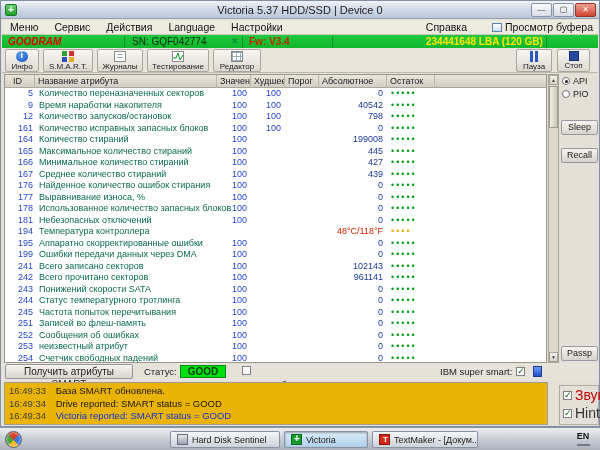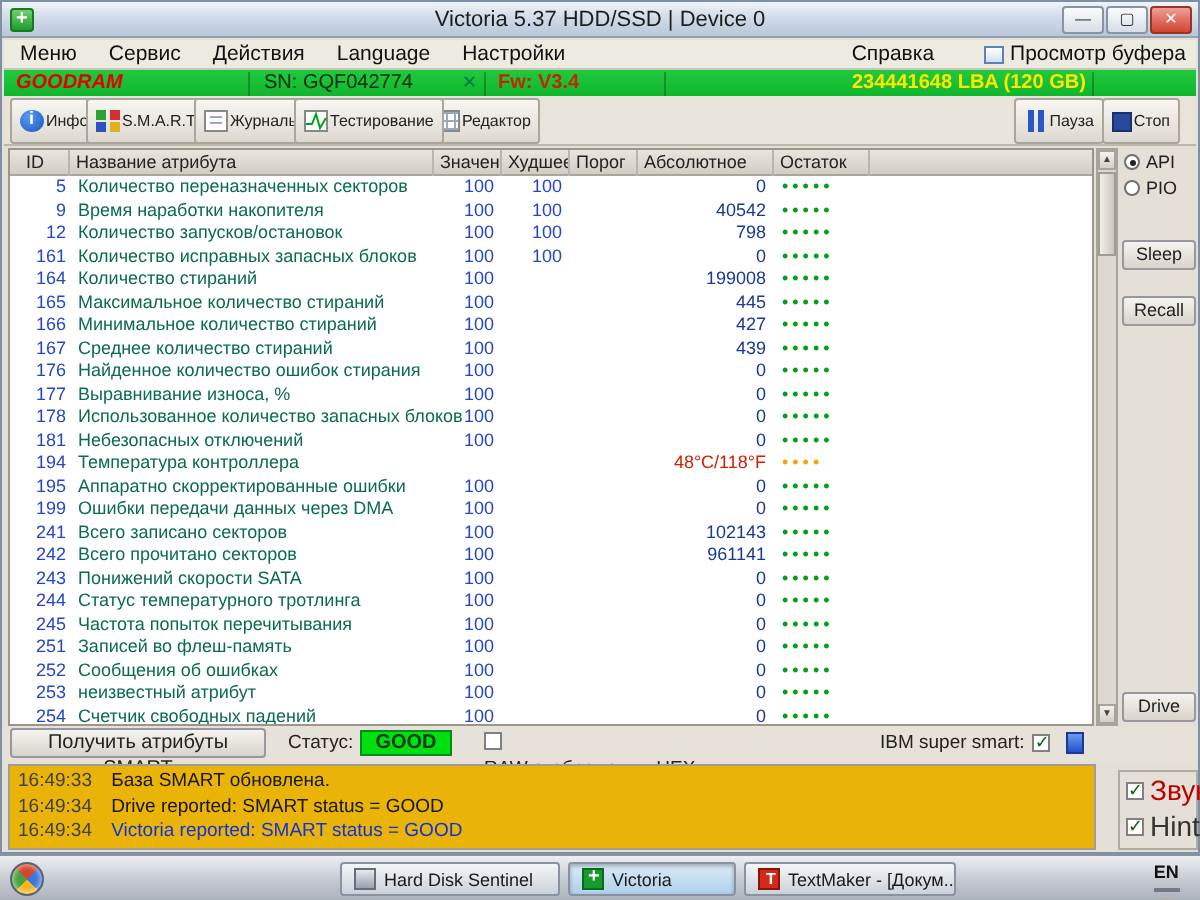--- a/index.html
+++ b/index.html
@@ -29,21 +29,21 @@
 .devicebar{position:absolute;top:34px;left:1px;right:1px;height:26px;background:linear-gradient(#20c93e,#00a41a);font-size:10px;line-height:13px;}
 .db-model{position:absolute;left:6px;color:#e40000;font-weight:bold;font-style:italic;}
 .db-serial{position:absolute;left:130px;color:#0a2a0e;}
 .db-x{position:absolute;left:229px;color:#074;font-size:9px;}
 .db-fw{position:absolute;left:247px;color:#c22800;font-weight:bold;}
 .db-cap{position:absolute;left:424px;color:#ffe600;font-weight:bold;}
 .db-sep{position:absolute;top:1px;bottom:1px;width:1px;background:rgba(0,60,10,0.35);}
 
 
 .toolbar{position:absolute;top:47px;left:1px;right:1px;height:25px;background:#e8e4dc;border-bottom:1px solid #bcb8ae;}
-.tb-btn{position:absolute;top:1px;height:23px;border:1px solid #aaa69c;border-radius:2px;background:linear-gradient(#f8f6f2,#ddd9d1);display:flex;flex-direction:row;align-items:center;justify-content:center;gap:1px;padding:0 4px;}
+.tb-btn{position:absolute;top:1px;height:23px;border:1px solid #aaa69c;border-radius:2px;background:linear-gradient(#f8f6f2,#ddd9d1);display:flex;flex-direction:column;align-items:center;justify-content:center;gap:1px;padding:0 4px;}
 .tb-label{font-size:8px;color:#222;line-height:8px;white-space:nowrap;}
 .tb-icon{width:12px;height:11px;position:relative;flex:none;}
 .ic-info{background:radial-gradient(circle at 35% 30%,#5a9cf0,#1656c0);border-radius:50%;}
 .ic-info::after{content:"i";color:#fff;font-size:9px;font-weight:bold;position:absolute;left:4.5px;top:-1px;}
 .ic-smart{background:linear-gradient(#30a030,#30a030) left top/5px 5px no-repeat,linear-gradient(#d03030,#d03030) right top/5px 5px no-repeat,linear-gradient(#3050c0,#3050c0) left bottom/5px 5px no-repeat,linear-gradient(#e0b020,#e0b020) right bottom/5px 5px no-repeat;}
 .ic-journal{background:#fff;border:1px solid #8a8a8a;}
 .ic-journal::after{content:"";position:absolute;left:2px;right:2px;top:2px;height:6px;background:repeating-linear-gradient(#9aabbc 0 1px,transparent 1px 3px);}
 .ic-editor{background:#fff;border:1px solid #888;background-image:repeating-linear-gradient(90deg,#9aabbc 0 1px,transparent 1px 4px),repeating-linear-gradient(#9aabbc 0 1px,transparent 1px 4px);}
 .ic-pause::before,.ic-pause::after{content:"";position:absolute;top:0;width:3px;height:11px;background:#2858c8;}
 .ic-pause::before{left:2px;}
@@ -499,21 +499,21 @@
       <div class="radio-row r-api">
         <span class="radio sel"></span>
         <span>API</span>
       </div>
       <div class="radio-row r-pio">
         <span class="radio"></span>
         <span>PIO</span>
       </div>
       <div class="sbtn b-sleep">Sleep</div>
       <div class="sbtn b-recall">Recall</div>
-      <div class="sbtn b-passp">Drive</div>
+      <div class="sbtn b-passp">Passp</div>
     </div>
 
     <div class="footer">
       <div class="get-btn">Получить атрибуты SMART</div>
       <span class="status-label">Статус:</span>
       <span class="status-badge">GOOD</span>
       <span class="rawhex">
         <span class="chk"></span>
         <span>RAW отображать в HEX</span>
       </span>

